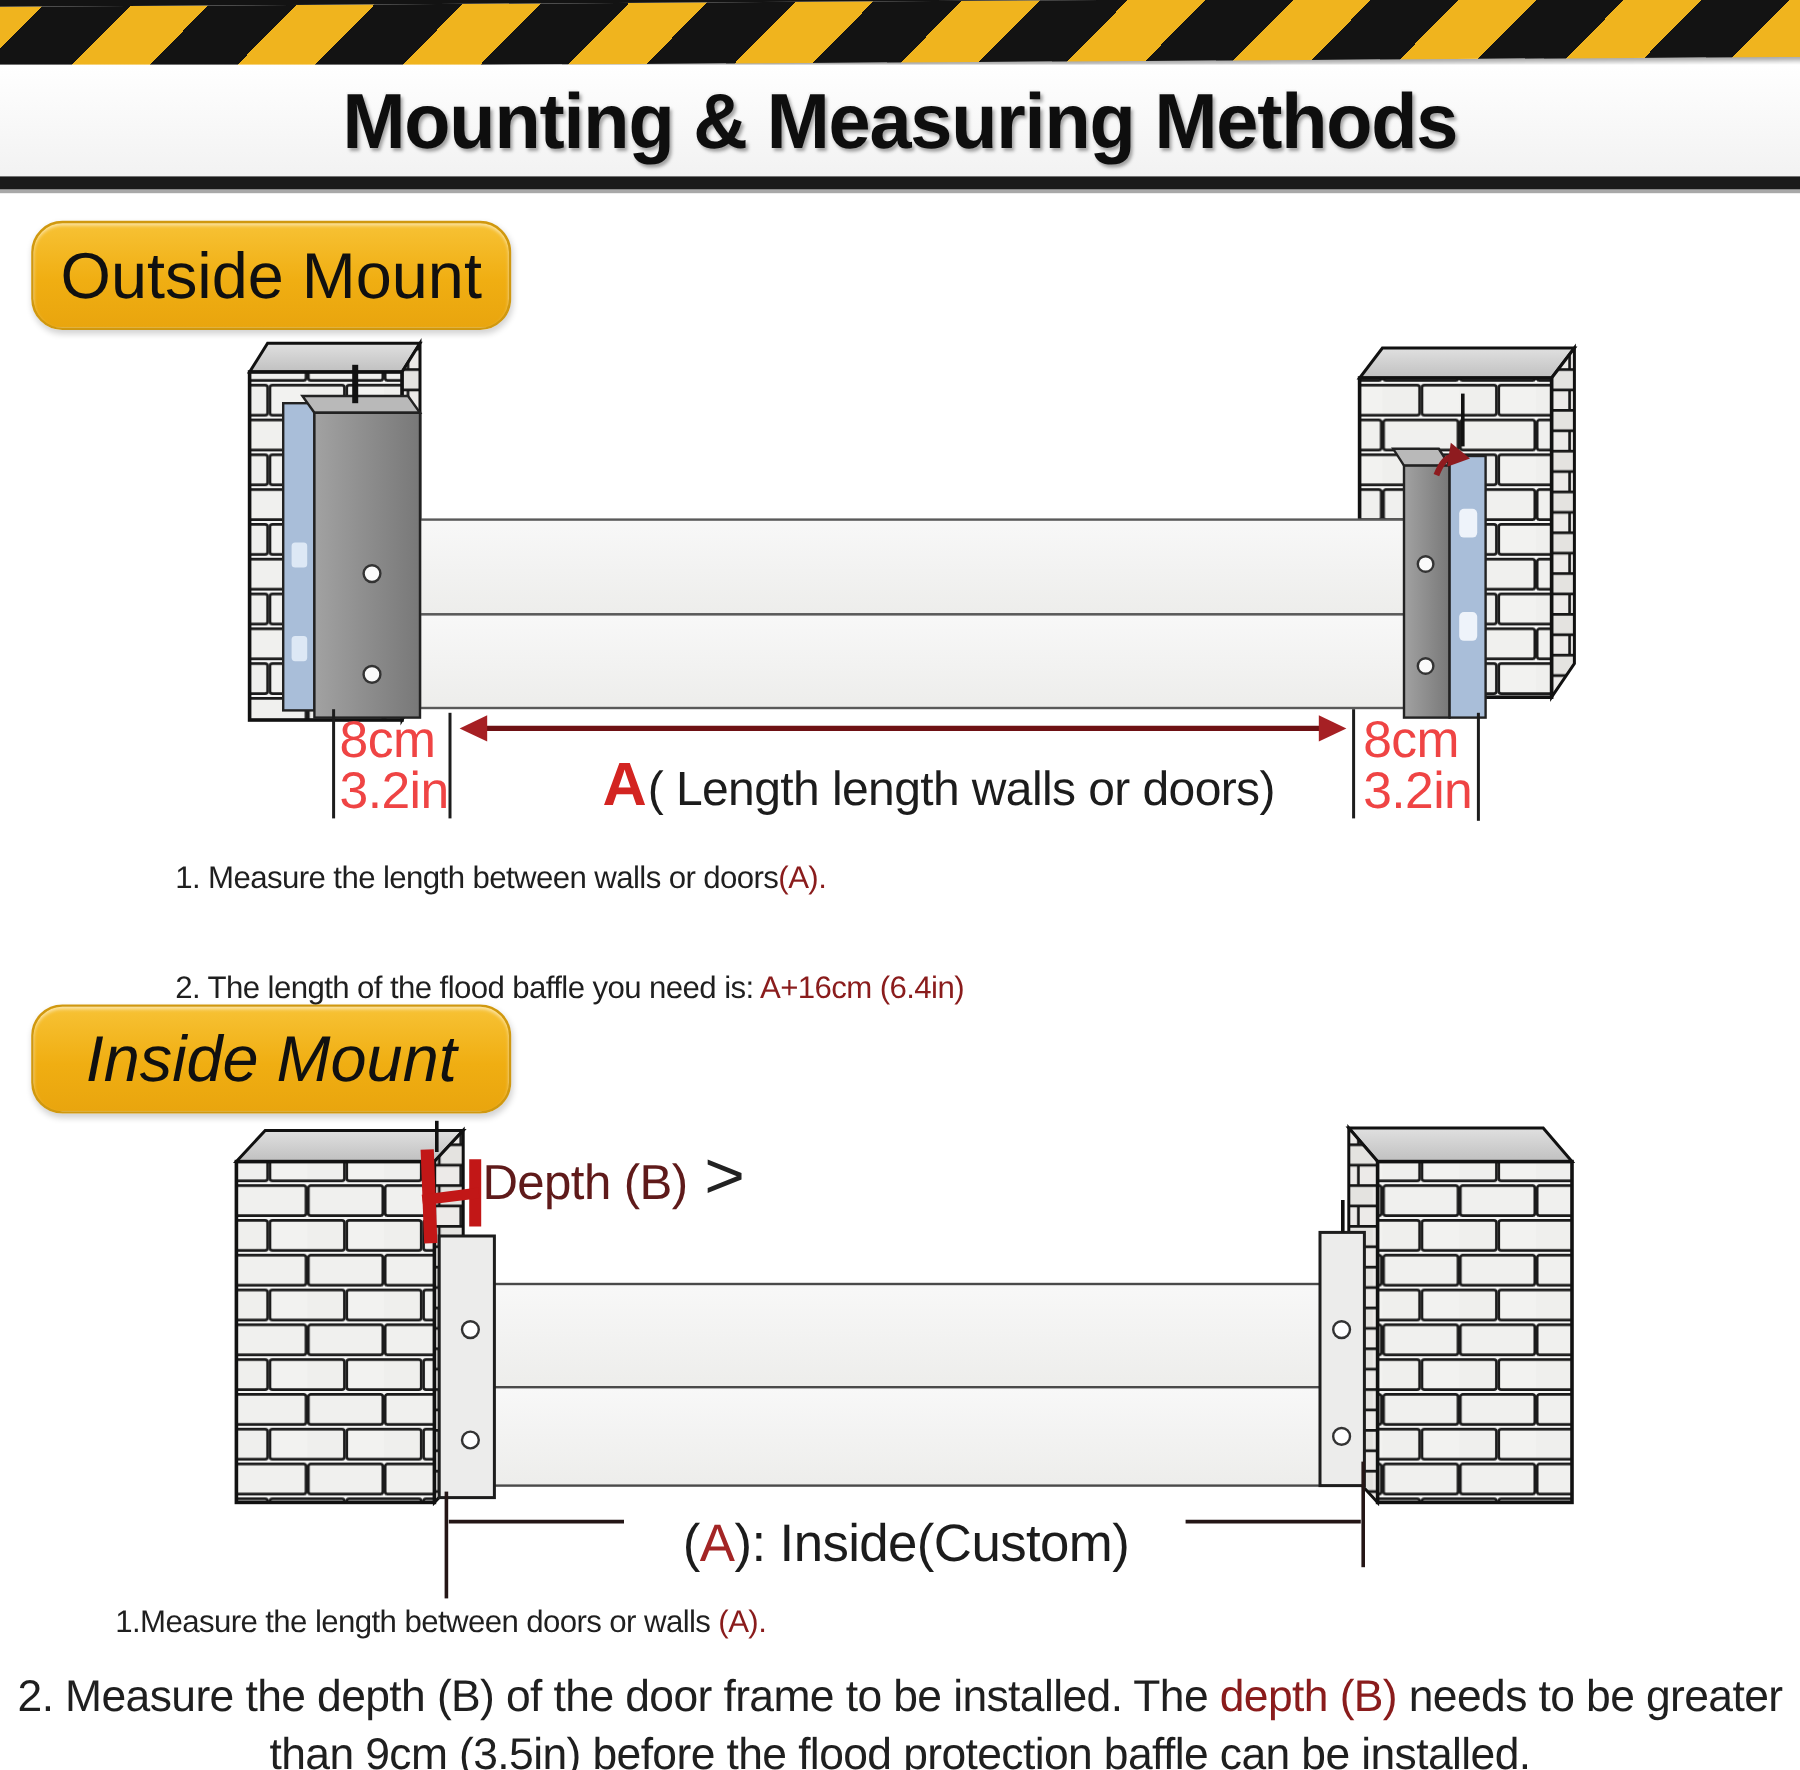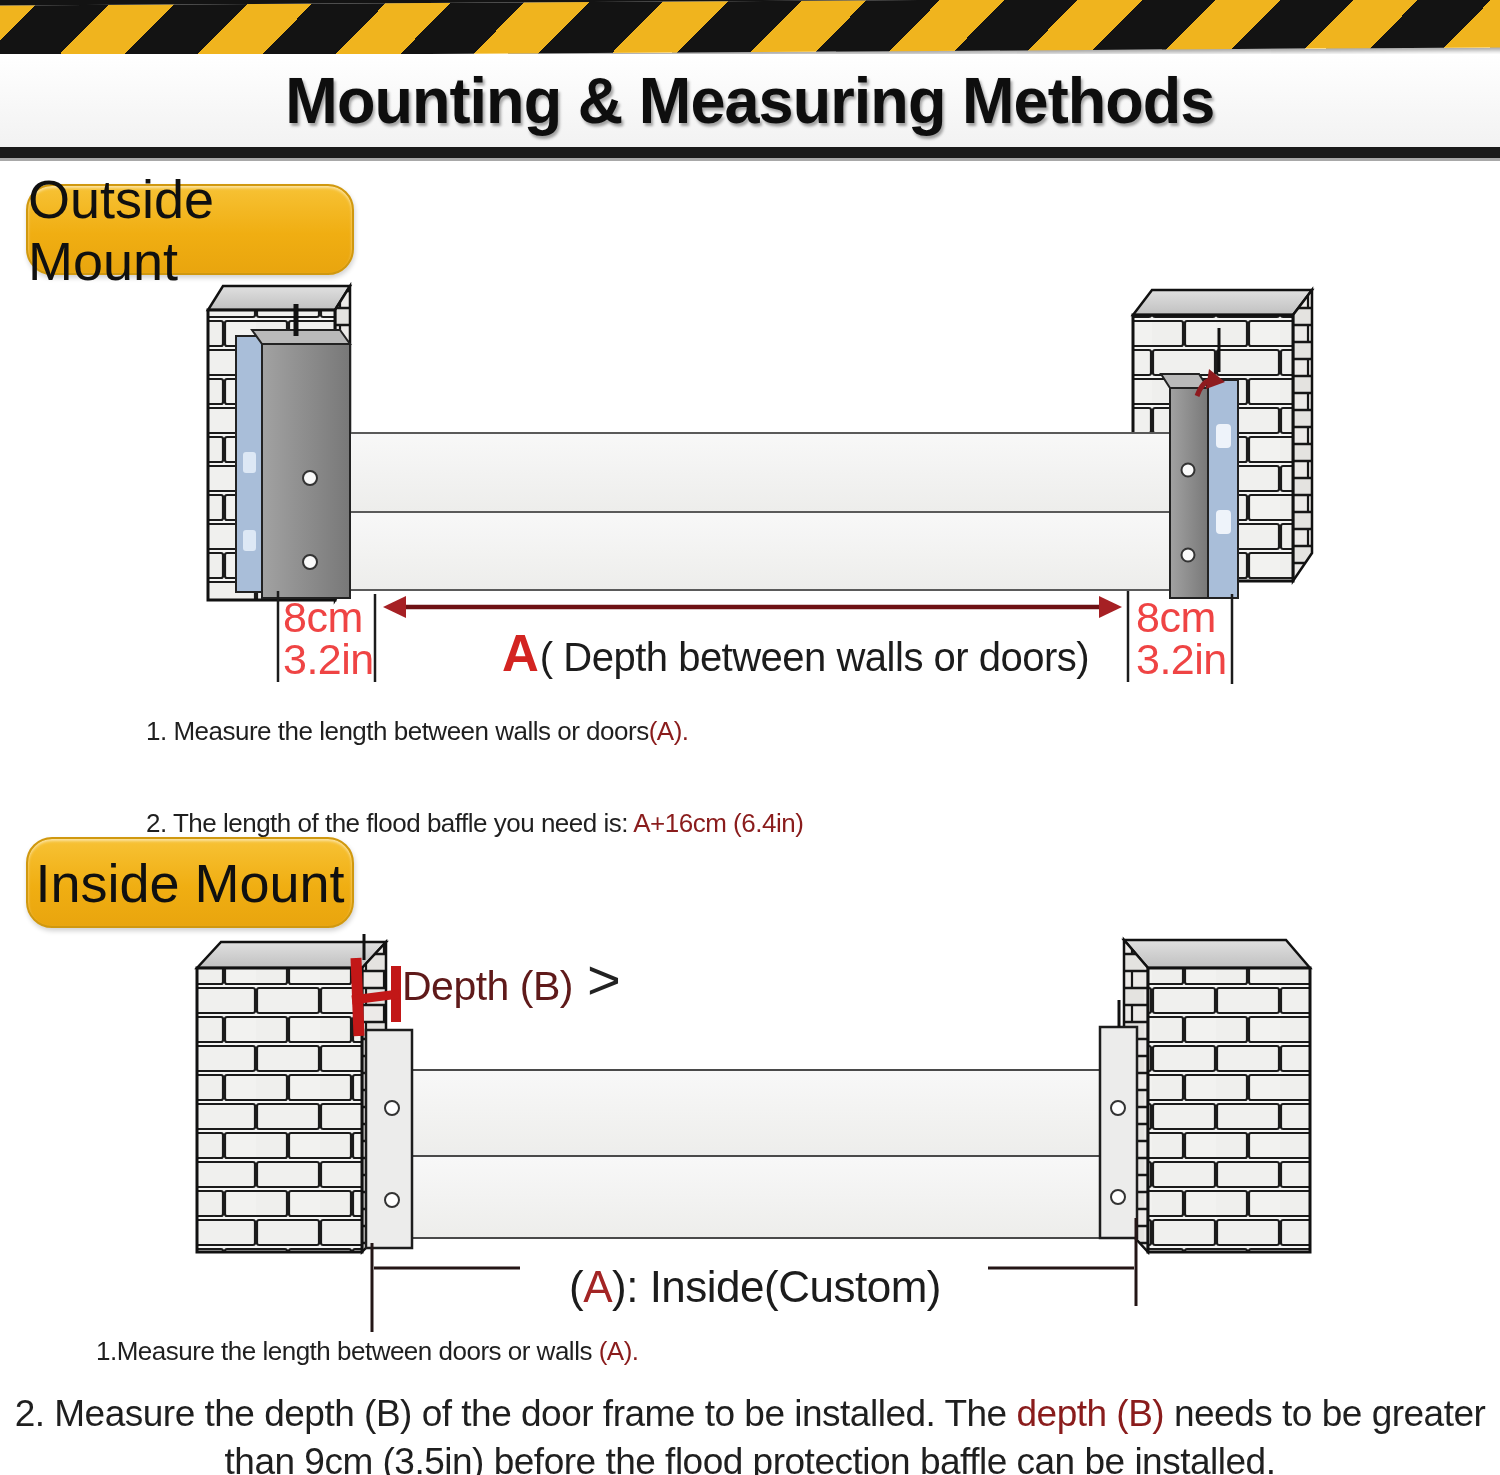--- a/index.html
+++ b/index.html
@@ -23,29 +23,29 @@
     font-size:65px; font-weight:bold; color:#0e0e0e; letter-spacing:-1px;
     transform:scaleX(0.97);
     text-shadow:2px 3px 3px rgba(0,0,0,0.35), -1px -1px 0 #f5f5f5;
     white-space:nowrap;
   }
   .black-bar { position:absolute; top:147px; left:0; width:1500px; height:11px; background:#1a1a1a; z-index:1; }
   .black-bar::after { content:""; position:absolute; top:11px; left:0; width:1500px; height:3px; background:#a8a8a8; }
 
   
   .badge {
-    position:absolute; left:26px; width:328px; height:91px; z-index:2;
+    position:absolute; left:26px; width:400px; height:91px; z-index:2;
     background:linear-gradient(180deg,#f7c235 0%,#f0ae12 55%,#e9a50e 100%);
     border:2px solid #d0980f; border-radius:26px;
     display:flex; align-items:center; justify-content:center;
     font-size:54px; color:#101010;
     box-shadow:inset 0 2px 3px rgba(255,255,255,0.55), 1px 3px 5px rgba(0,0,0,0.18);
   }
   .badge-outside { top:184px; }
-  .badge-inside  { top:837px; }
+  .badge-inside  { top:837px;font-style:italic; }
 
   
   svg.diagram { position:absolute; top:0; left:0; z-index:0; }
 
   
   .ov { position:absolute; z-index:2; }
   .meas { font-size:43px; line-height:42px; color:#ef4444; letter-spacing:-0.5px; }
   .span-label { display:flex; align-items:baseline; white-space:nowrap; }
   .span-label .red-a { font-size:51px; font-weight:bold; color:#d32421; margin-right:1px; }
   .span-label .rest  { font-size:40px; color:#1c1c1c; letter-spacing:-0.5px; }
@@ -221,21 +221,21 @@
   <div class="ov meas" style="left:283px; top:596px;">
     <div>8cm</div>
     <div>3.2in</div>
   </div>
   <div class="ov meas" style="left:1136px; top:596px;">
     <div>8cm</div>
     <div>3.2in</div>
   </div>
   <div class="ov span-label" style="left:502px; top:624px;">
     <span class="red-a">A</span>
-    <span class="rest">( Depth between walls or doors)</span>
+    <span class="rest">( Length length walls or doors)</span>
   </div>
 
   <div class="ov step" style="left:146px; top:716px;">
     <span>1. Measure the length between walls or doors</span><span class="red">(A).</span>
   </div>
   <div class="ov step" style="left:146px; top:808px;">
     <span>2. The length of the flood baffle you need is: </span><span class="red">A+16cm (6.4in)</span>
   </div>
 
   <div class="ov depth-note" style="left:402px; top:946px;">

